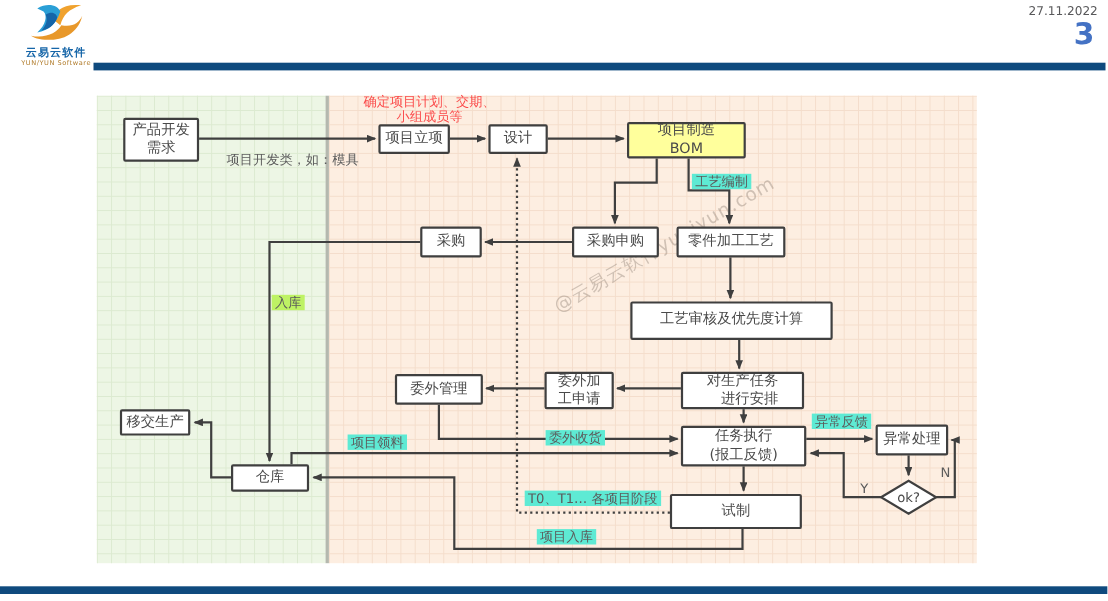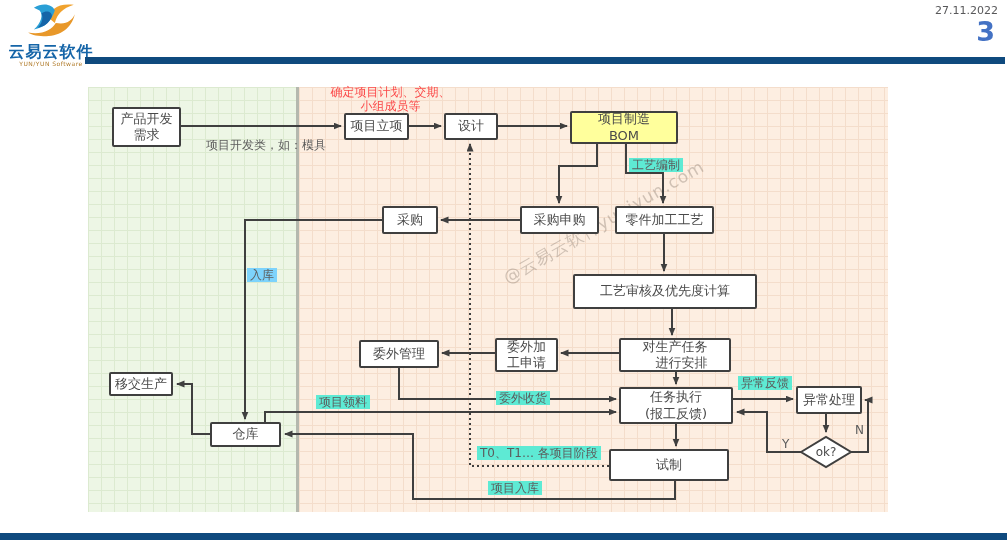--- a/index.html
+++ b/index.html
@@ -2,21 +2,21 @@
 <html><head>
 <meta charset="utf-8">
 <style>
   html,body{margin:0;padding:0;background:#fff;}
   #slide{
     position:relative;width:1007px;height:546px;background:#fff;overflow:hidden;
     font-family:"DejaVu Sans","Liberation Sans",sans-serif;
   }
   
   .logo-wrap{position:absolute;left:8px;top:2px;width:86px;text-align:center;}
-  .logo-name{font-size:16px;font-weight:bold;color:#1565a8;letter-spacing:1px;line-height:1;}
+  .logo-name{font-size:10px;font-weight:bold;color:#1565a8;letter-spacing:1px;line-height:1;}
   .logo-sub{font-size:6px;color:#b07a28;letter-spacing:.5px;line-height:1.4;}
   .slide-title{position:absolute;left:122px;top:14px;font-size:22px;font-weight:bold;letter-spacing:1px;}
   .title-prefix{color:#2f55cf;}
   .title-main{color:#46464e;}
   .title-bar{position:absolute;left:85px;top:57px;width:920px;height:7px;background:#0f4a7e;}
   .date{position:absolute;left:920px;top:4px;width:78px;text-align:right;font-size:11px;color:#58585a;}
   .page-num{position:absolute;left:950px;top:16px;width:45px;text-align:right;font-size:27px;font-weight:bold;color:#4472c4;}
   .bottom-bar{position:absolute;left:0;top:533px;width:1007px;height:7px;background:#0f4a7e;}
   
   .zone{position:absolute;top:87px;height:425px;}
@@ -33,21 +33,21 @@
   
   .node{position:absolute;background:#fff;border:2px solid #3f3f3f;border-radius:2px;color:#4a4a4a;
     font-size:13px;line-height:1.25;display:flex;align-items:center;justify-content:center;
     text-align:center;white-space:pre-line;box-sizing:border-box;}
   .node-yellow{background:#ffff9c;}
   .diamond-label{position:absolute;left:808px;top:445px;width:36px;text-align:center;font-size:12px;color:#4a4a4a;}
   
   .lbl{position:absolute;color:#5c5c5c;font-size:12px;line-height:1.2;white-space:pre-line;}
   .lbl-red{color:#fb4a4a;text-align:center;}
   .bg-pink{background:#5eead4;padding:0 3px;}
-  .bg-green{background:#7dd3fc;padding:0 3px;}
+  .bg-green{background:#bef264;padding:0 3px;}
   svg.connectors{position:absolute;left:0;top:0;pointer-events:none;}
 </style>
 </head>
 <body>
 
 <div id="slide">
 
   <div class="logo-wrap">
     <svg width="56" height="38" viewBox="0 0 58 40">
       <path d="M28 18 C27 8 36 1 53 3 C41 7 36 12 33 22 Z" fill="#f0a22e"></path>

